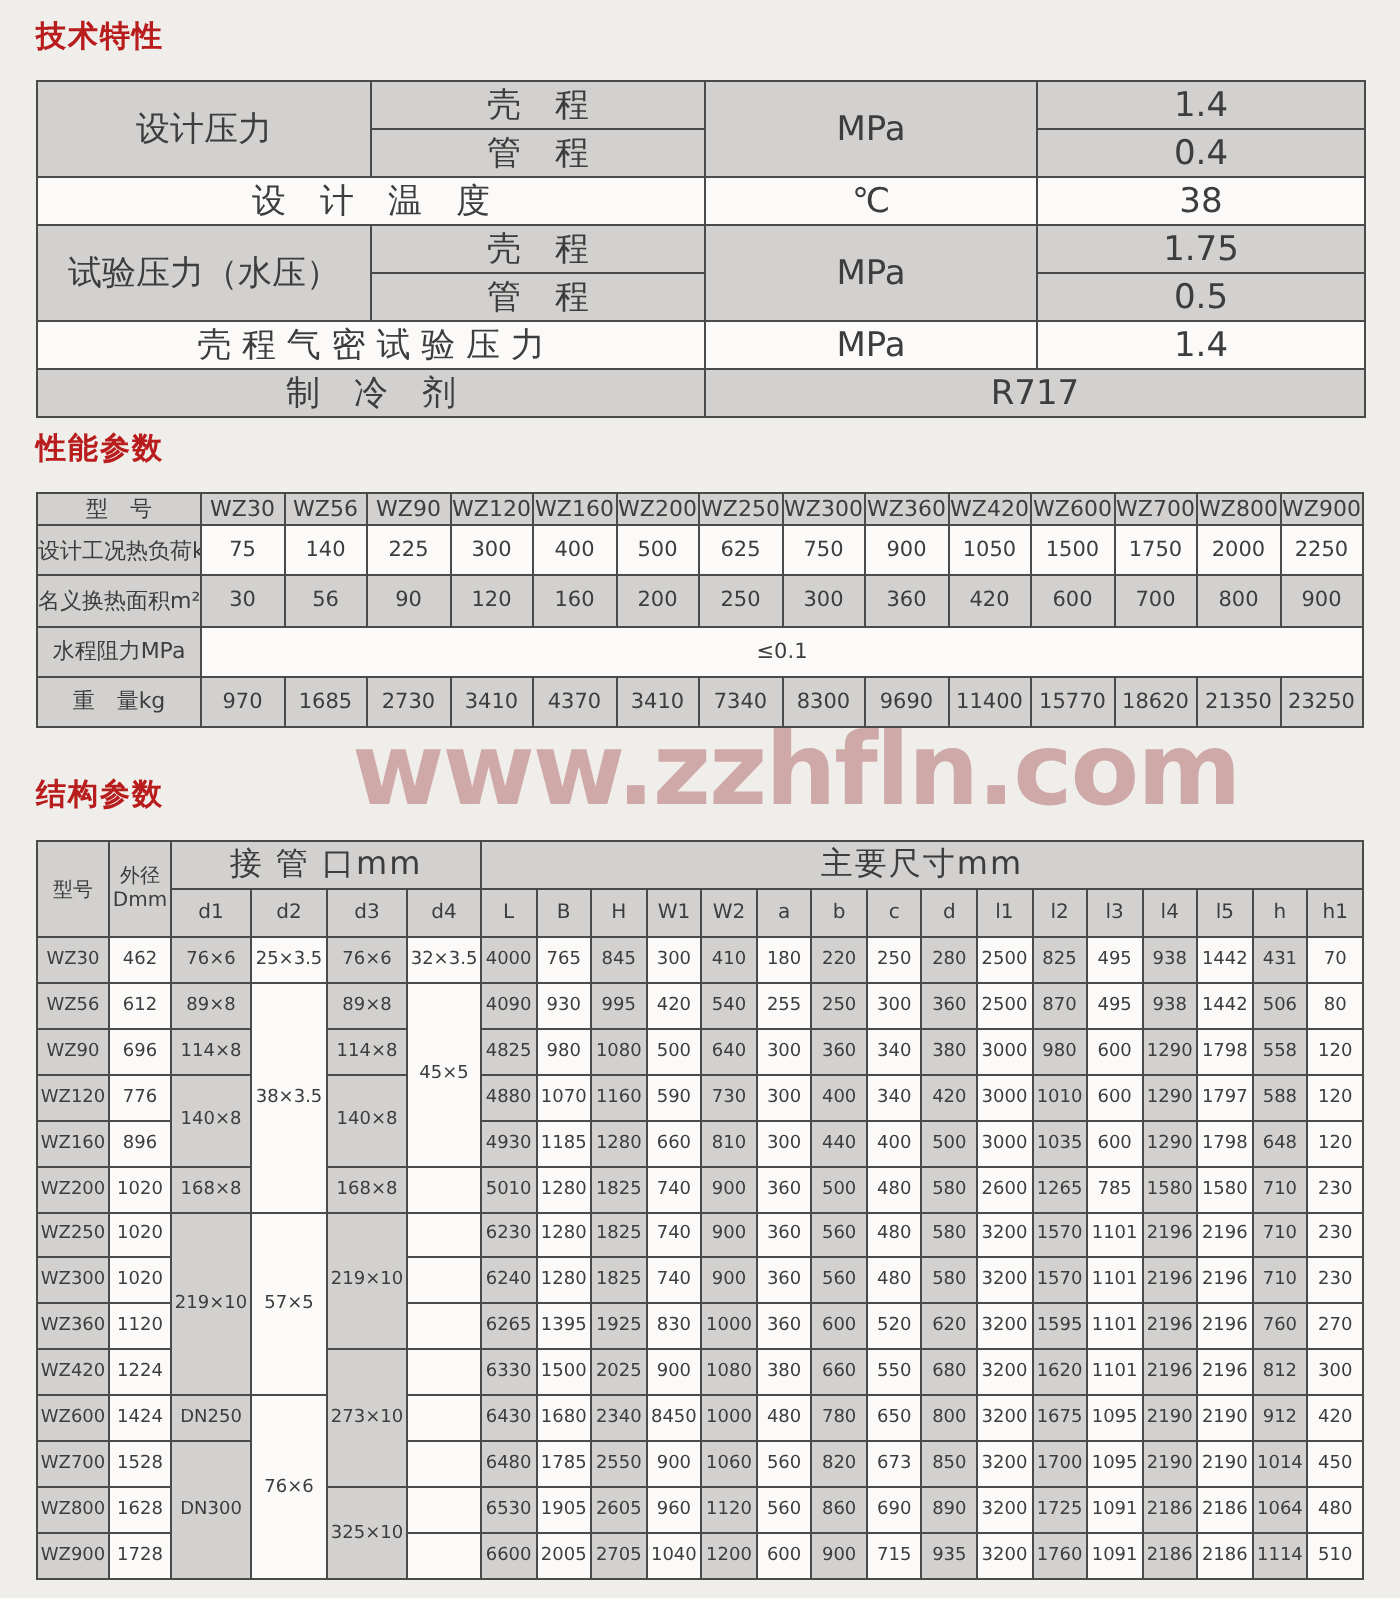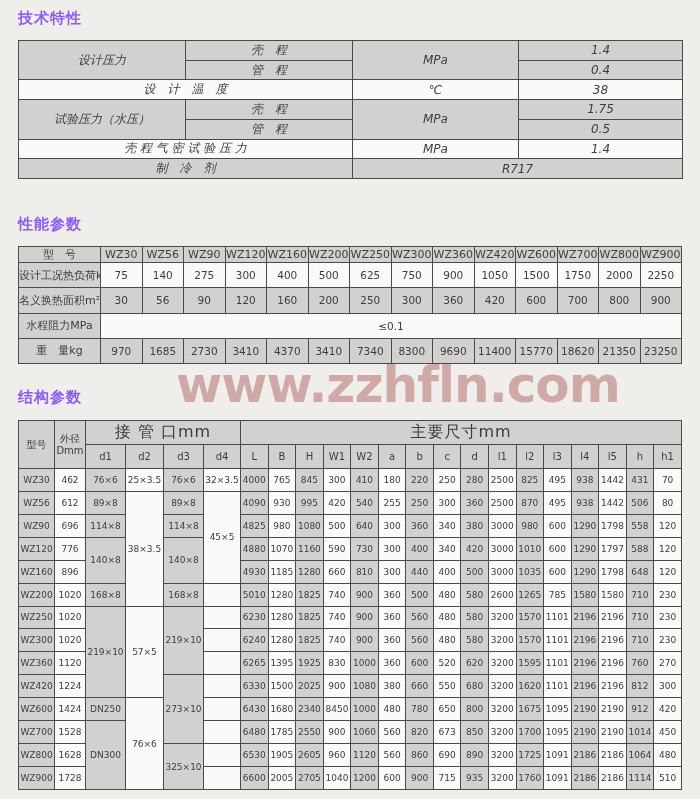--- a/index.html
+++ b/index.html
@@ -4,39 +4,39 @@
 <style>
   html,body{margin:0;padding:0;}
   body{
     width:700px;height:799px;position:relative;overflow:hidden;
     background:var(--page,#f0eeeb);
     font-family:"DejaVu Sans","Liberation Sans",sans-serif;
     color:#3d3d3d;
   }
   .section-title{
     position:absolute;left:18px;margin:0;
-    font-size:15px;font-weight:bold;color:#8b5cf6;letter-spacing:1px;
+    font-size:15px;font-weight:bold;color:#b91c1c;letter-spacing:1px;
   }
   #tech-title{top:9px;}
   #perf-title{top:215px;}
   #struct-title{top:388px;}
 
   table{
     position:absolute;left:18px;border-collapse:collapse;table-layout:fixed;
     border:1.5px solid var(--border,#4a4a4a);
   }
   td,th{
     border:1px solid var(--border,#4a4a4a);
     text-align:center;vertical-align:middle;padding:0;
     font-weight:normal;overflow:hidden;white-space:nowrap;
   }
   .g{background:var(--gray,#d2d1cf);}
   .w{background:var(--white,#fbfaf8);}
 
-  #tech-table{top:40px;width:664px;height:139px;font-size:12px;font-style:italic;}
+  #tech-table{top:40px;width:664px;height:139px;font-size:17px;}
   #perf-table{top:246px;width:664px;height:118px;font-size:10.5px;}
   #perf-table th{font-size:11px;}
   #struct-table{top:420px;width:664px;height:370px;font-size:9px;}
   #struct-table thead tr{height:24px;}
   #struct-table thead th{font-size:10px;}
   #struct-table th.grp{font-size:16px;letter-spacing:1px;}
   #struct-table th.od-head{white-space:pre-line;line-height:1.15;}
   #struct-table tbody th{font-size:9px;}
 
   #watermark{
@@ -119,21 +119,21 @@
         <th class="g">WZ700</th>
         <th class="g">WZ800</th>
         <th class="g">WZ900</th>
       </tr>
     </thead>
   <tbody>
       <tr>
         <th class="g">设计工况热负荷kw</th>
         <td class="w">75</td>
         <td class="w">140</td>
-        <td class="w">275</td>
+        <td class="w">225</td>
         <td class="w">300</td>
         <td class="w">400</td>
         <td class="w">500</td>
         <td class="w">625</td>
         <td class="w">750</td>
         <td class="w">900</td>
         <td class="w">1050</td>
         <td class="w">1500</td>
         <td class="w">1750</td>
         <td class="w">2000</td>

